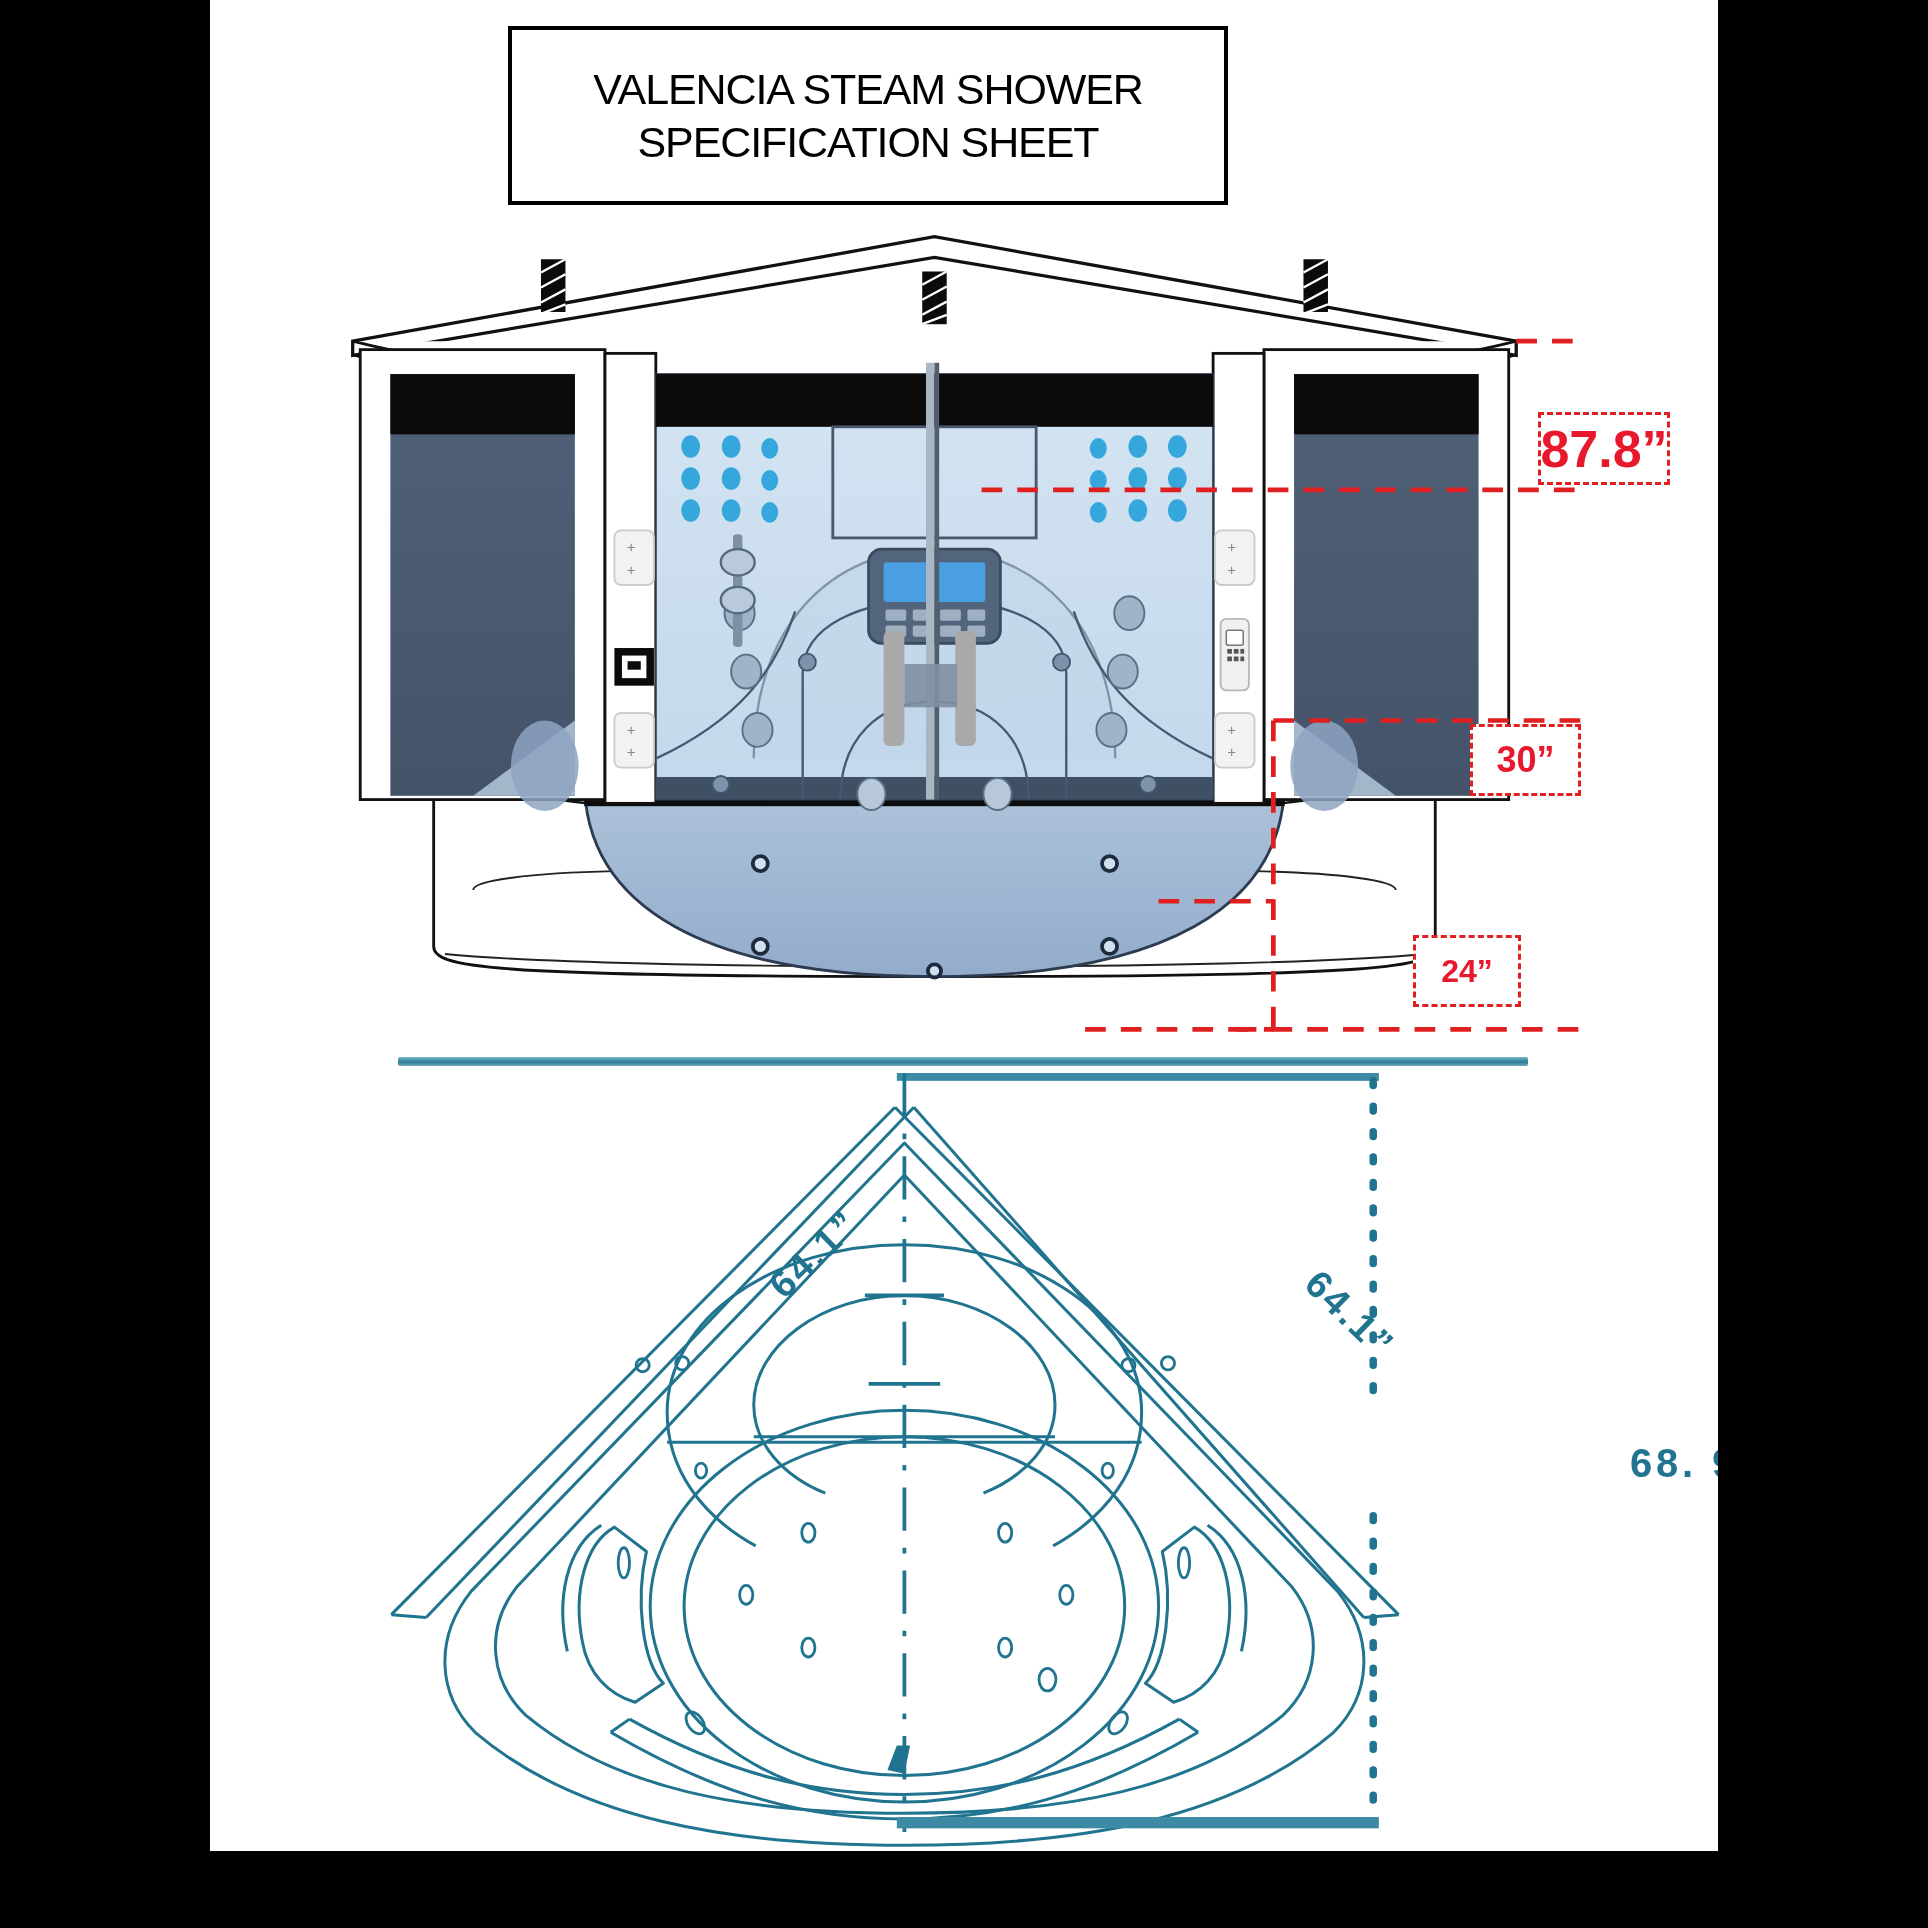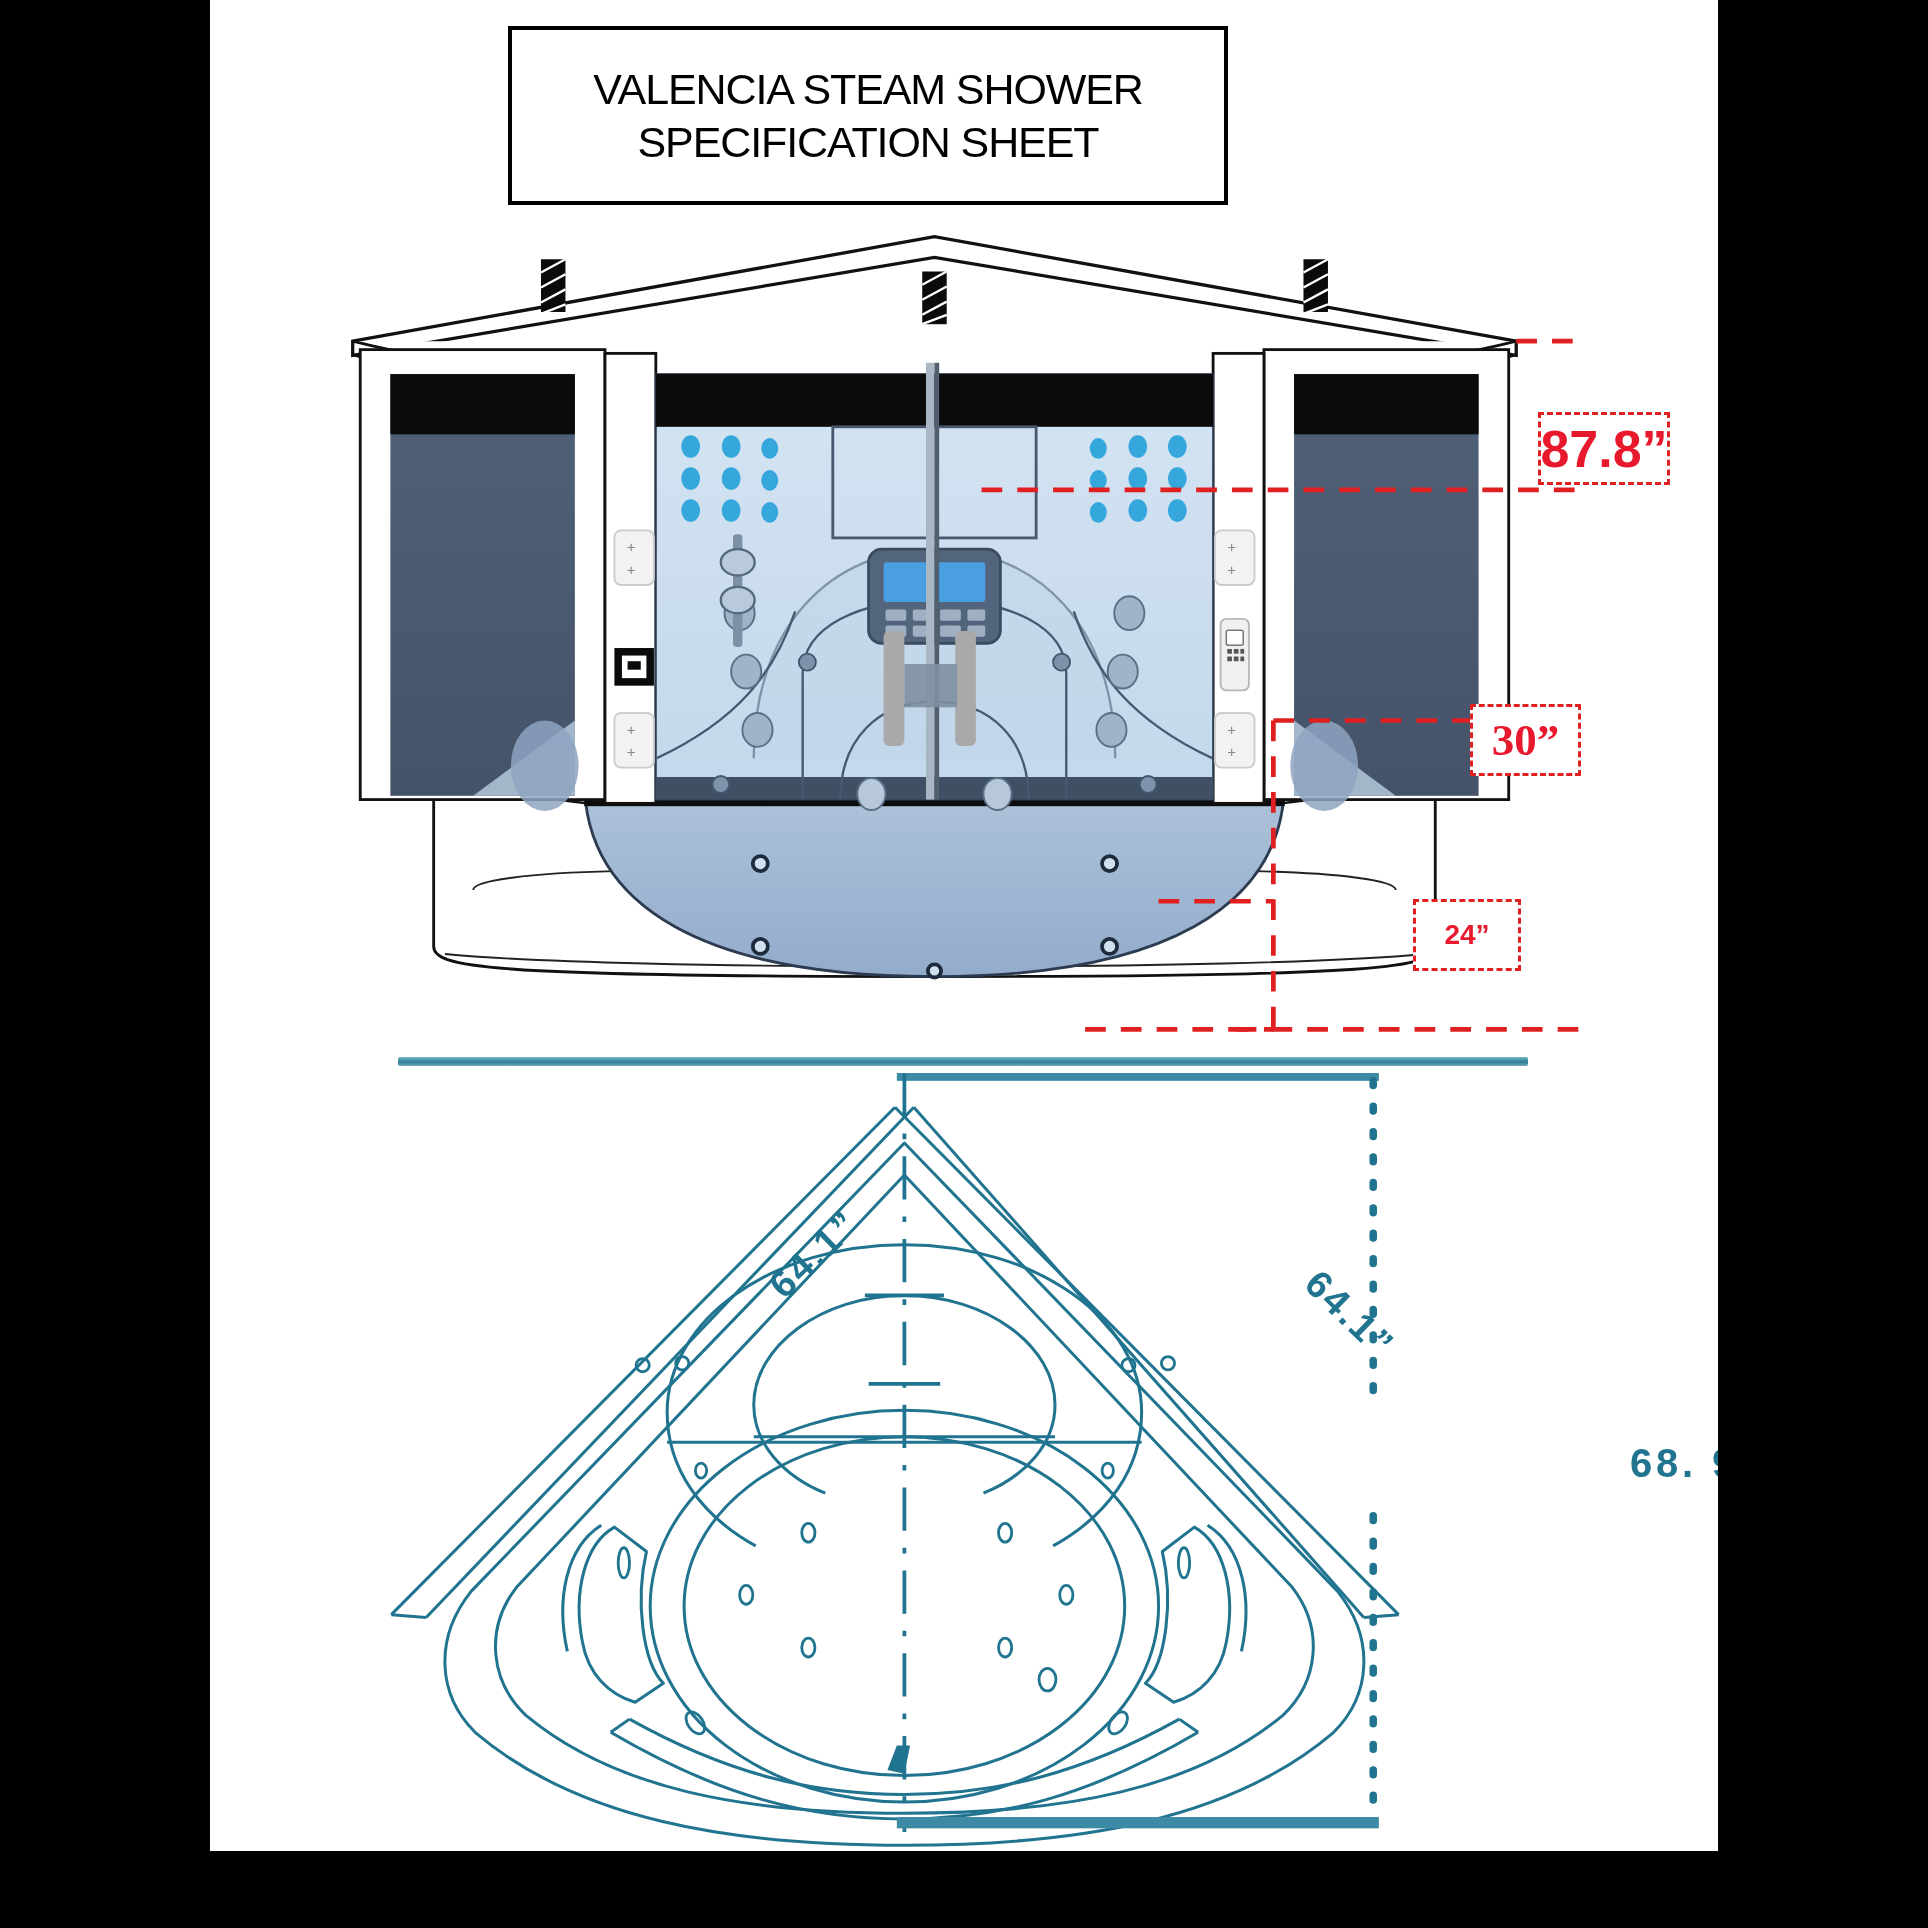--- a/index.html
+++ b/index.html
@@ -35,22 +35,22 @@
   #planview svg{display:block;}
 
   
   .dim-red{
     position:absolute;border:3.8px dashed #e02020;background:#fff;
     display:flex;align-items:center;justify-content:center;
     color:#e8192c;font-weight:bold;font-family:"Liberation Sans",sans-serif;
     box-sizing:border-box;
   }
   #dim-878{left:1328px;top:412px;width:132px;height:73px;font-size:52px;}
-  #dim-30 {left:1260px;top:704px;width:111px;height:72px;font-size:45px;font-family:Liberation Serif, serif;}
-  #dim-24 {left:1203px;top:899px;width:108px;height:72px;font-size:28px;}
+  #dim-30 {left:1260px;top:724px;width:111px;height:72px;font-size:36px;}
+  #dim-24 {left:1203px;top:935px;width:108px;height:72px;font-size:32px;}
 
   
   .dim-teal{position:absolute;color:#21748f;font-weight:bold;
     font-family:"Liberation Sans",sans-serif;white-space:nowrap;}
   #dim-641-left{left:551px;top:1276px;font-size:38px;letter-spacing:2.8px;
     transform:rotate(-44deg);transform-origin:left top;}
   #dim-641-right{left:1116px;top:1262px;font-size:38px;letter-spacing:2.8px;
     transform:rotate(44deg);transform-origin:left top;}
   #dim-689{left:1420px;top:1441px;font-size:40px;letter-spacing:3.8px;}
 </style>

